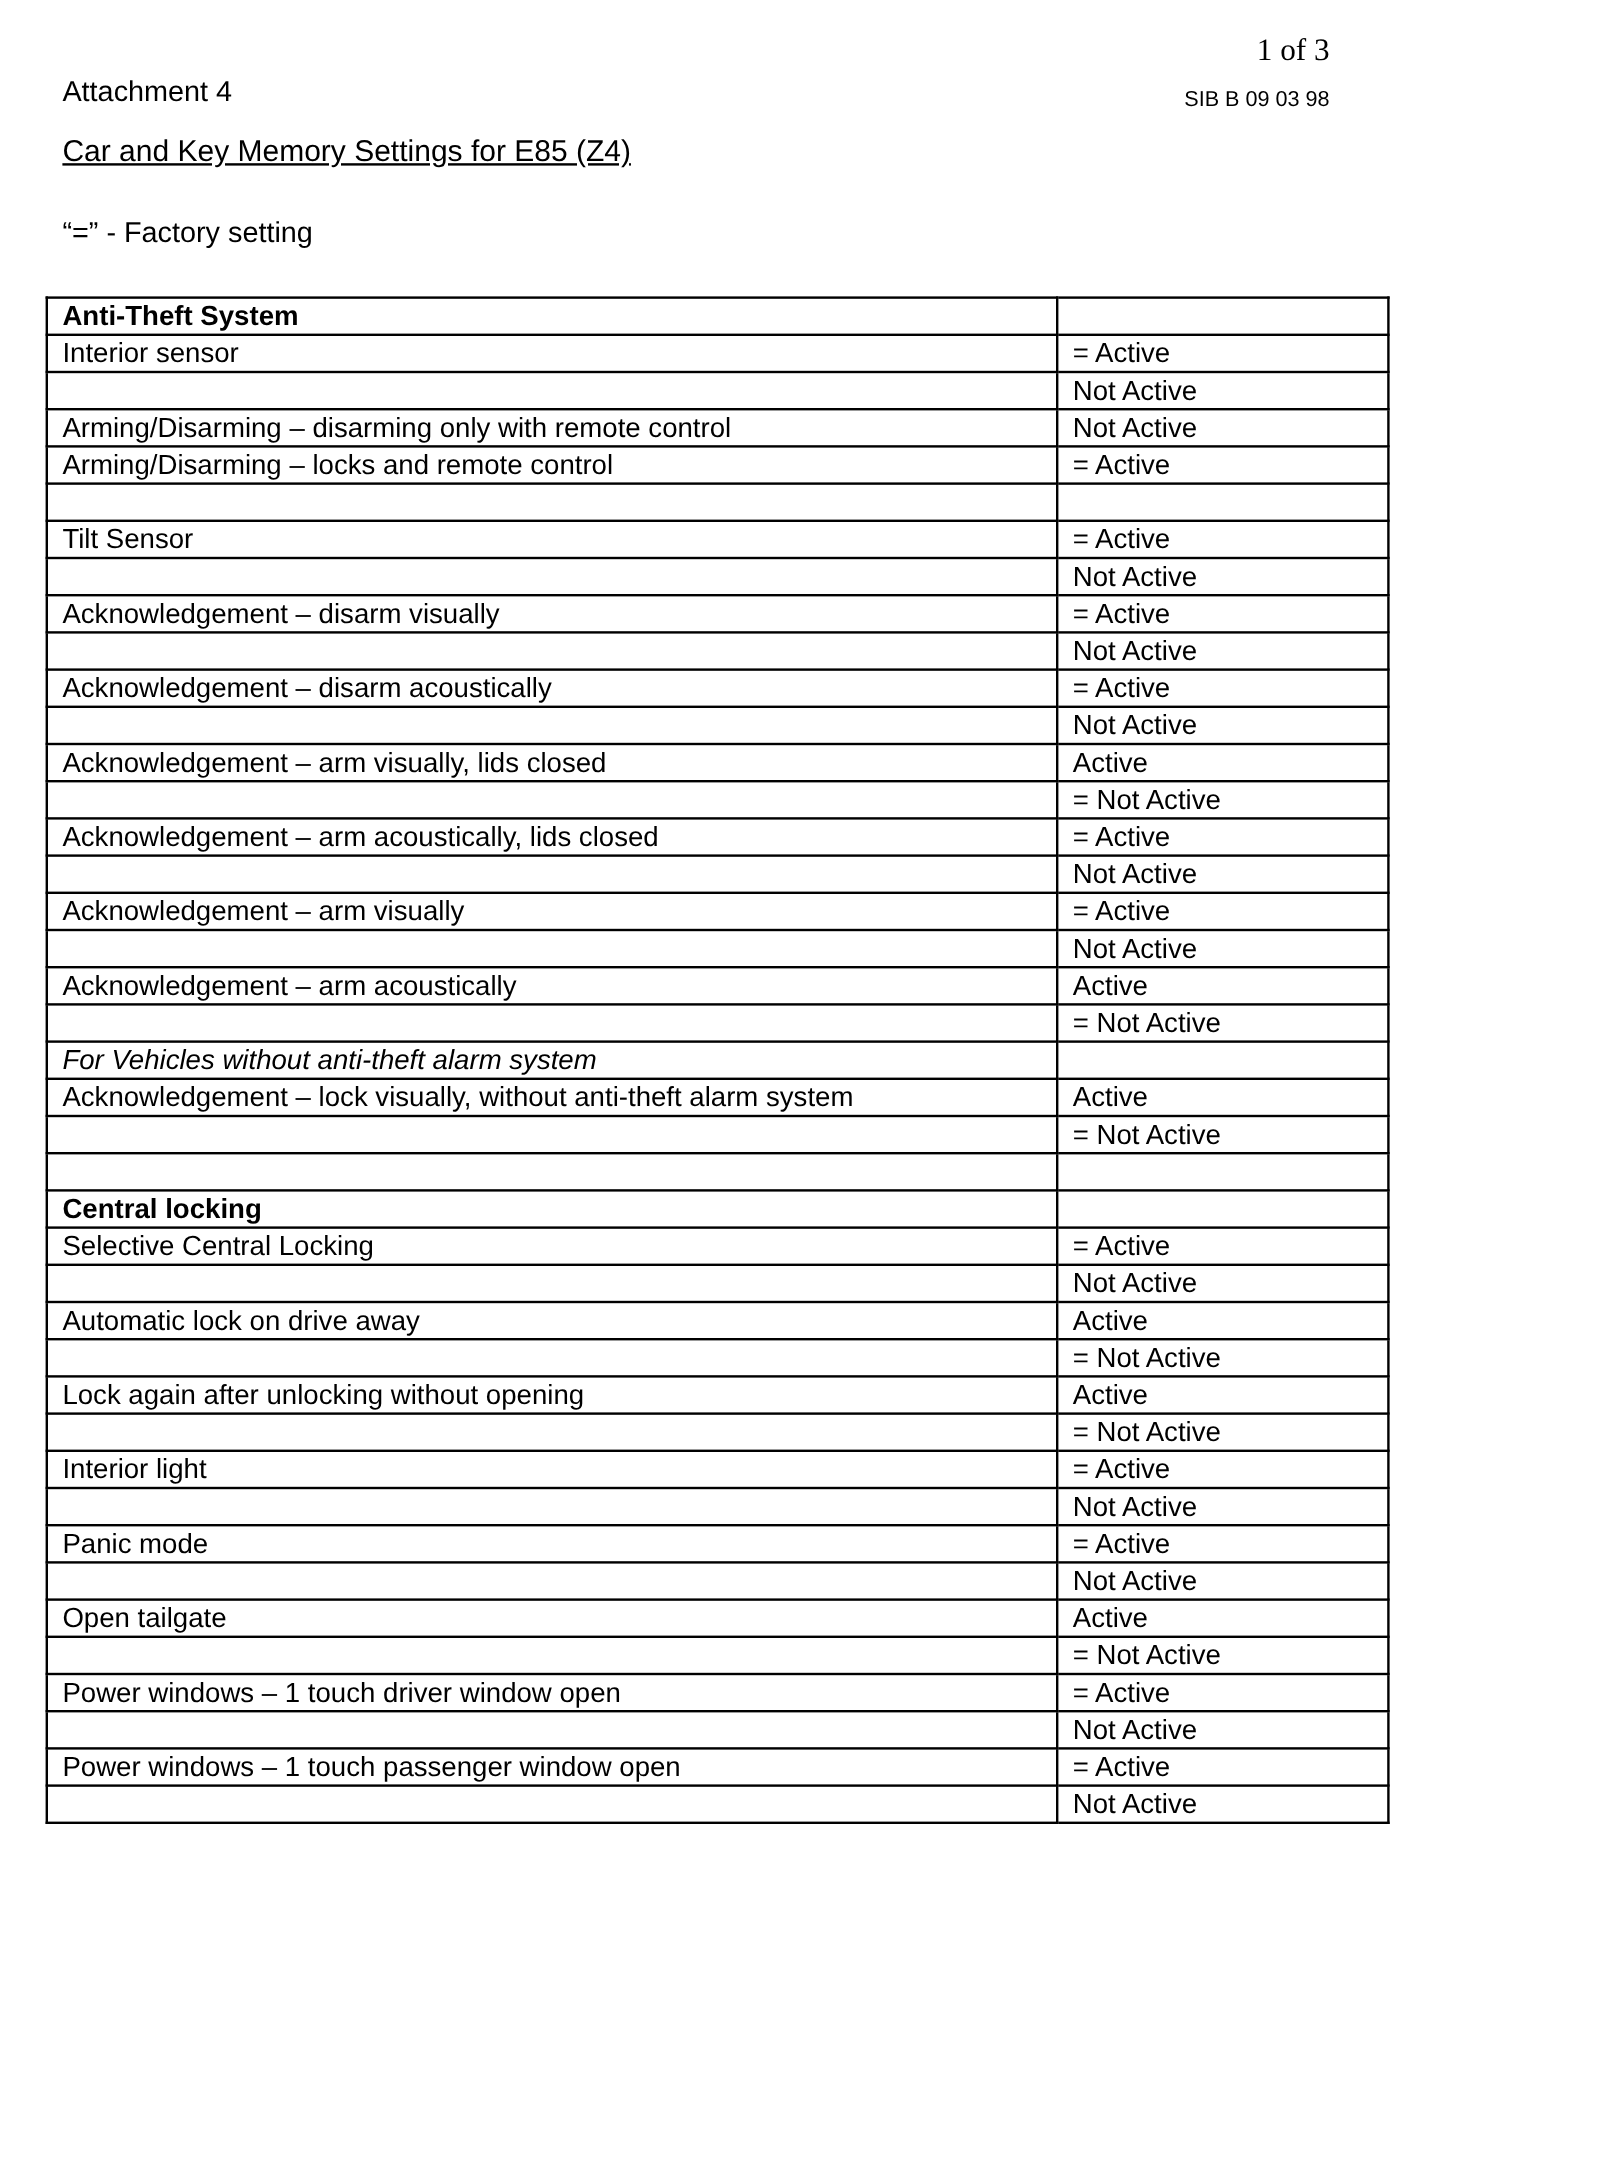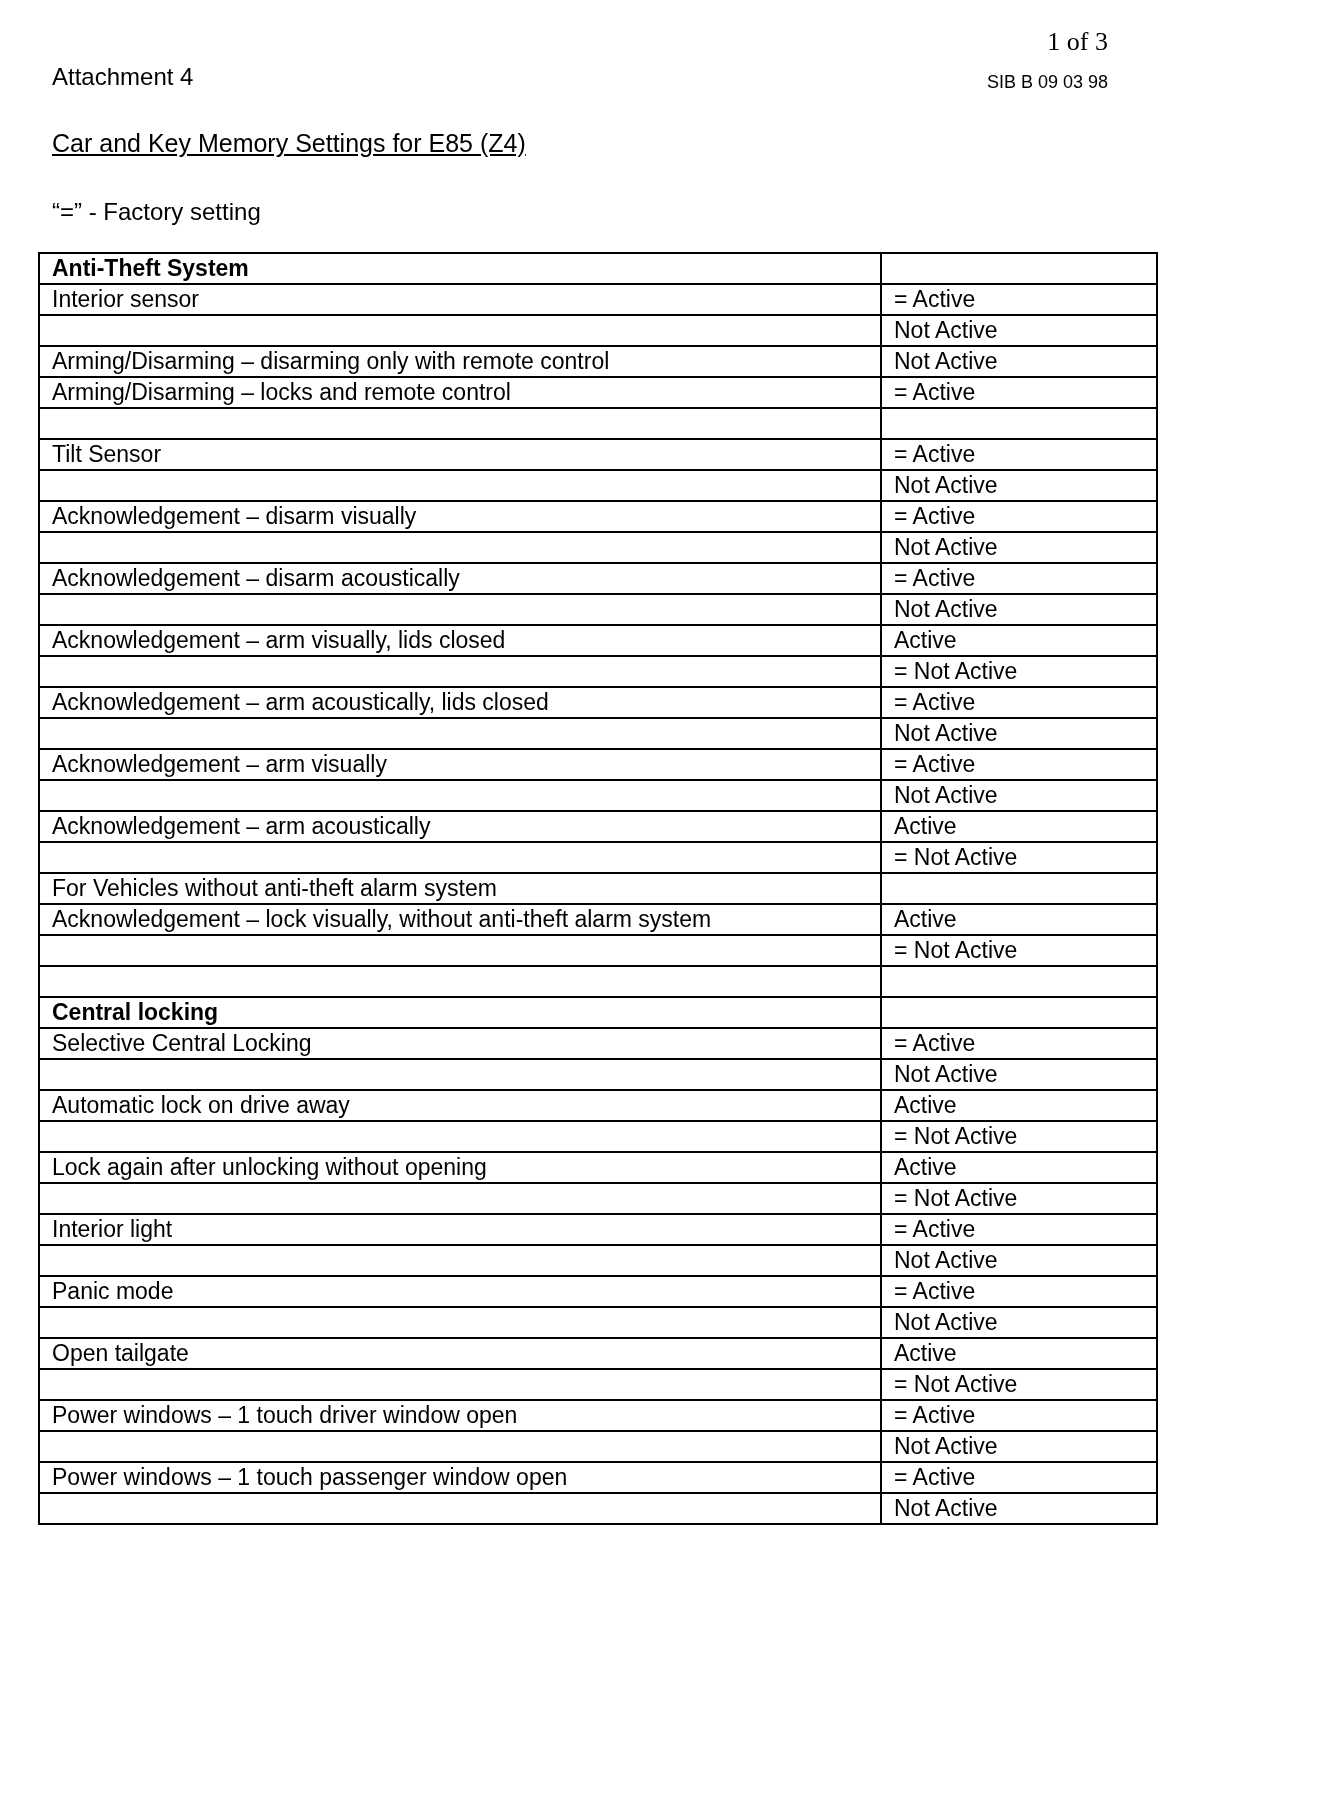--- a/index.html
+++ b/index.html
@@ -33,50 +33,50 @@
   .page-number {
     font-family: "Liberation Serif", serif;
     font-size: 26px;
     text-align: right;
   }
   .doc-ref {
     font-size: 18px;
     margin-top: 12px;
   }
   .doc-title {
-    margin-top: 36px;
+    margin-top: 19px;
     margin-left: 14px;
     font-size: 25px;
     text-decoration: underline;
   }
   .legend {
     margin-top: 40px;
     margin-left: 14px;
     font-size: 24px;
   }
   table.settings {
-    margin-top: 26px;
+    margin-top: 38px;
     width: 1070px;
     border-collapse: collapse;
     table-layout: fixed;
   }
   table.settings td {
     border: 2px solid #000000;
     height: 31px;
     padding: 0 12px;
     font-size: 23px;
     line-height: 1.1;
     vertical-align: middle;
     overflow: hidden;
     white-space: nowrap;
   }
   td.label-cell { width: 842px; }
   td.value-cell { width: 276px; }
   td.bold { font-weight: bold; font-size: 24px; }
-  td.italic { }
+  td.italic { font-style: italic; }
 </style>
 </head>
 <body>
 
 <div class="content">
 
   <div class="header-block">
     <div class="header-left">Attachment 4</div>
     <div class="header-right">
       <div class="page-number">1 of 3</div>

